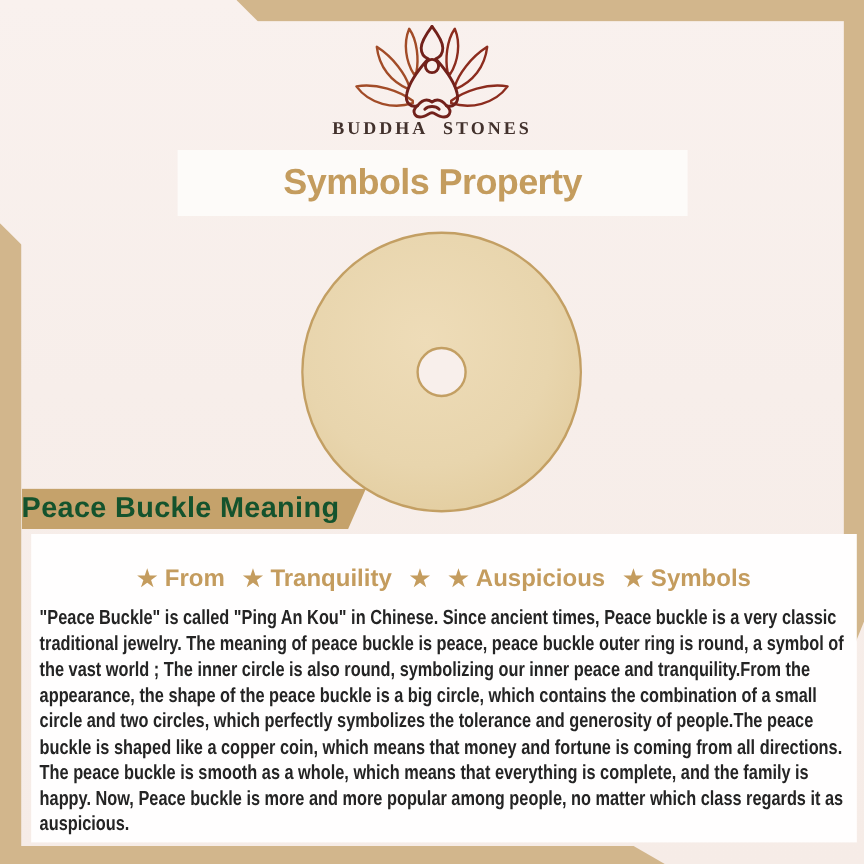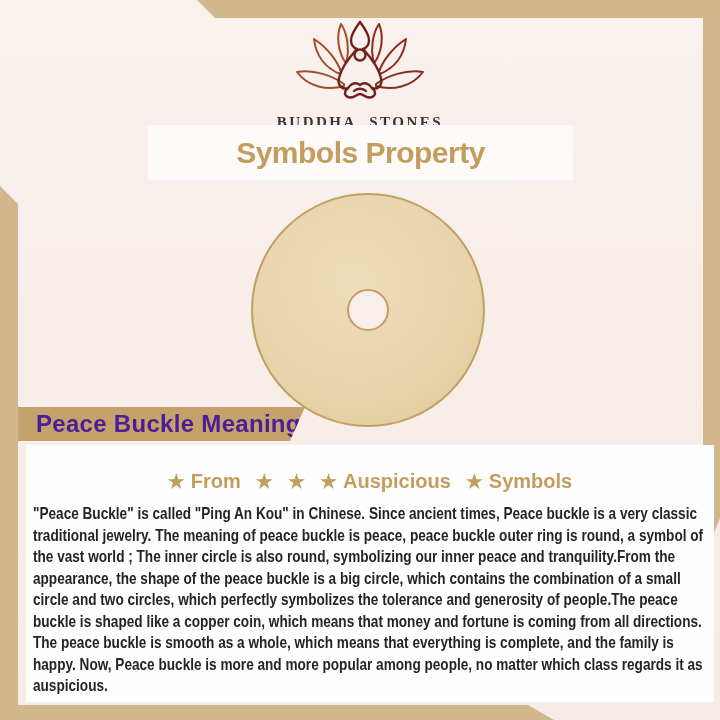--- a/index.html
+++ b/index.html
@@ -13,40 +13,40 @@
   .strip-top{left:0;top:0;width:720px;height:18px;
     clip-path:polygon(197px 0,720px 0,720px 18px,215px 18px);}
   .strip-right{left:700px;top:0;width:20px;height:545px;
     clip-path:polygon(3px 0,20px 0,20px 518px,10px 543px,3px 528px);}
   .strip-left{left:0;top:184px;width:18px;height:536px;
     clip-path:polygon(0 2px,18px 20px,18px 536px,0 536px);}
   .strip-bottom{left:0;top:705px;width:560px;height:15px;
     clip-path:polygon(0 0,528px 0,554px 15px,0 15px);}
   
   .logo{position:absolute;left:288px;top:18px;width:144px;height:84px;}
-  .brand{position:absolute;left:0;top:114px;width:720px;text-align:center;
+  .brand{position:absolute;left:0;top:100px;width:720px;text-align:center;
     font-family:"Liberation Serif",serif;font-weight:600;font-size:15px;
     letter-spacing:2.5px;word-spacing:7px;color:#42312c;}
   
   .title-box{position:absolute;left:148px;top:125px;width:425px;height:55px;
     background:#fdfbf9;}
   .title-box h1{margin:0;line-height:55px;text-align:center;
     font-size:30px;font-weight:700;letter-spacing:-.5px;color:#c49c5e;}
   
   .ring{position:absolute;left:251px;top:193px;width:234px;height:234px;
     box-sizing:border-box;border:2px solid #c39f63;border-radius:50%;
     background:radial-gradient(circle at 44% 38%,#eedcb8 0%,#e8d5ad 55%,#dfc795 100%);}
   .ring-hole{position:absolute;left:347px;top:289px;width:42px;height:42px;
     box-sizing:border-box;border:2px solid #c39f63;border-radius:50%;
     background:#f8efeb;}
   
   .banner{position:absolute;left:18px;top:407px;width:287px;height:34px;
     background:#c5a26b;clip-path:polygon(0 0,287px 0,272px 34px,0 34px);}
-  .banner span{display:block;padding-left:18px;line-height:33px;
-    font-size:24px;font-weight:700;letter-spacing:.3px;color:#4c1d95;}
+  .banner span{display:block;line-height:33px;
+    font-size:24px;font-weight:700;letter-spacing:.3px;color:#14532d;}
   
   .card{position:absolute;left:26px;top:445px;width:688px;height:257px;
     background:#fffefe;}
   .keywords{display:flex;justify-content:center;align-items:center;
     gap:15px;padding-top:25px;
     font-size:20px;font-weight:700;color:#c49c5e;white-space:nowrap;}
   .kw{display:inline-flex;align-items:center;gap:6px;}
   .kw .star{font-size:19px;}
   .body-text{margin:10px 0 0 7px;width:845px;
     transform:scaleX(0.80);transform-origin:left top;
@@ -97,20 +97,21 @@
   </div>
 
   <div class="card">
     <div class="keywords">
       <span class="kw">
         <span class="star">★</span>
         <span>From</span>
       </span>
       <span class="kw">
         <span class="star">★</span>
+        <span>Tranquility</span>
       </span>
       <span class="kw">
         <span class="star">★</span>
       </span>
       <span class="kw">
         <span class="star">★</span>
         <span>Auspicious</span>
       </span>
       <span class="kw">
         <span class="star">★</span>

